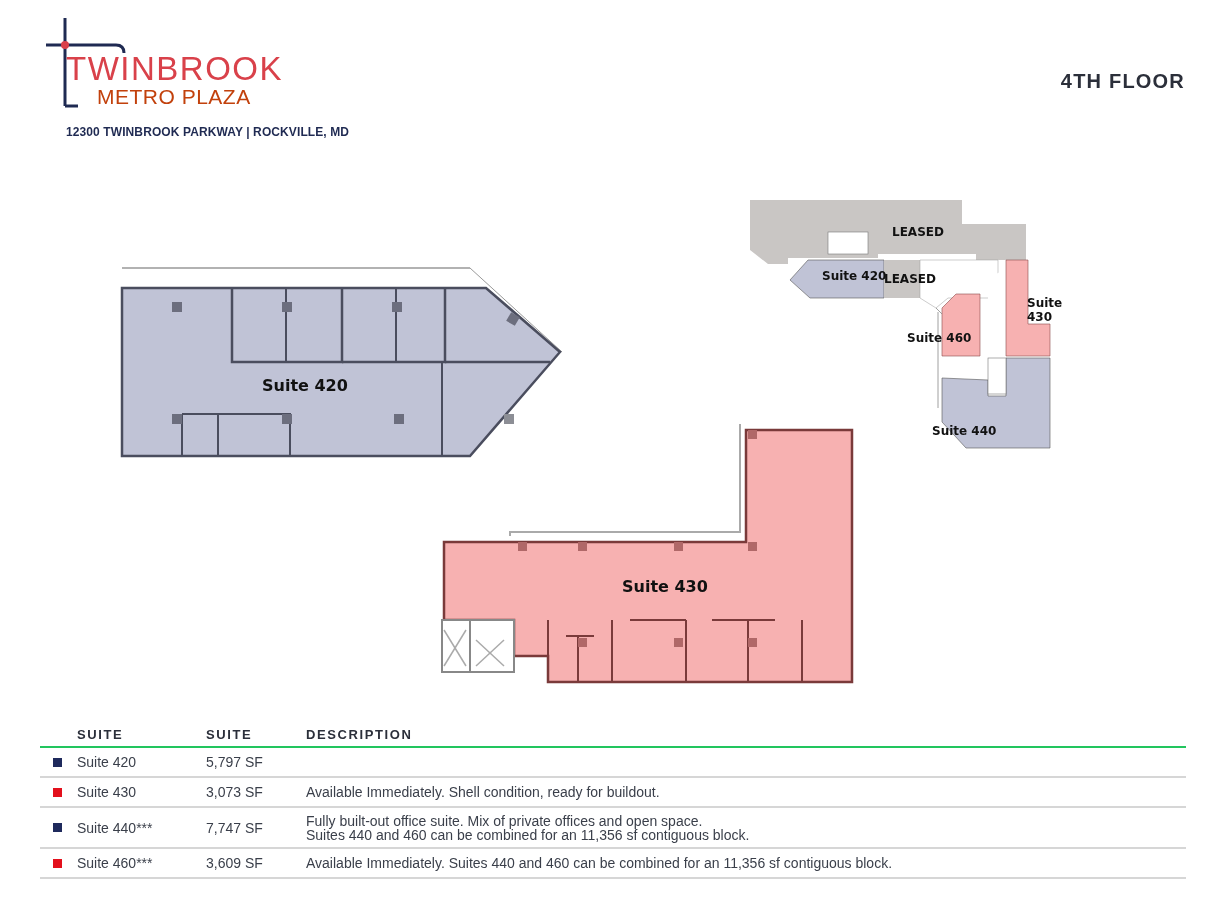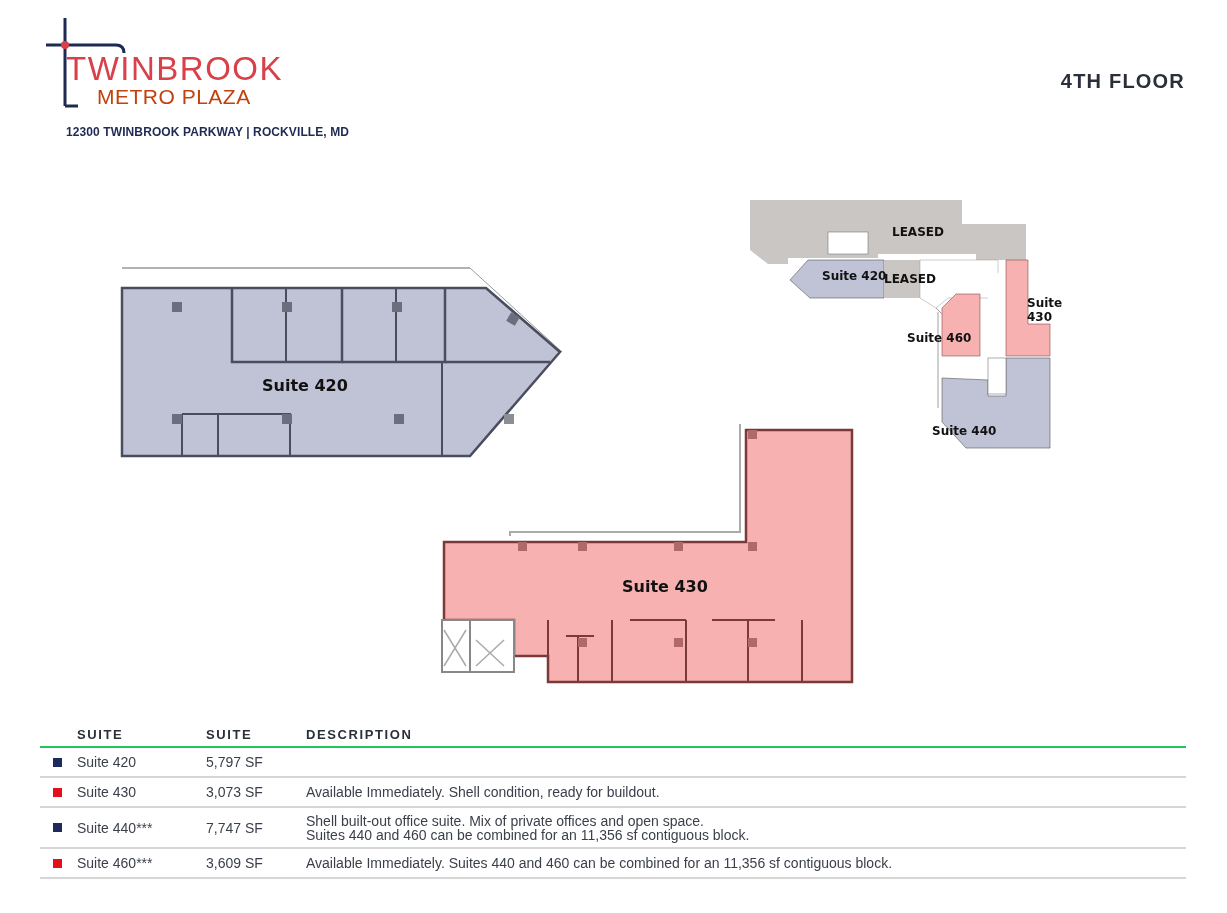--- a/index.html
+++ b/index.html
@@ -144,21 +144,21 @@
     <div class="c2">3,073 SF</div>
     <div class="c3">Available Immediately. Shell condition, ready for buildout.</div>
   </div>
   <div class="row" style="height:39px">
     <div class="c0">
         <span class="sw" style="background:#1f2a5c"></span>
       </div>
     <div class="c1">Suite 440***</div>
     <div class="c2">7,747 SF</div>
     <div class="c3 desc2">
-      <div>Shell built-out office suite. Mix of private offices and open space.</div>
+      <div>Fully built-out office suite. Mix of private offices and open space.</div>
       <div>Suites 440 and 460 can be combined for an 11,356 sf contiguous block.</div>
     </div>
   </div>
   <div class="row" style="height:28px">
     <div class="c0">
         <span class="sw" style="background:#e3101c"></span>
       </div>
     <div class="c1">Suite 460***</div>
     <div class="c2">3,609 SF</div>
     <div class="c3">Available Immediately. Suites 440 and 460 can be combined for an 11,356 sf contiguous block.</div>

